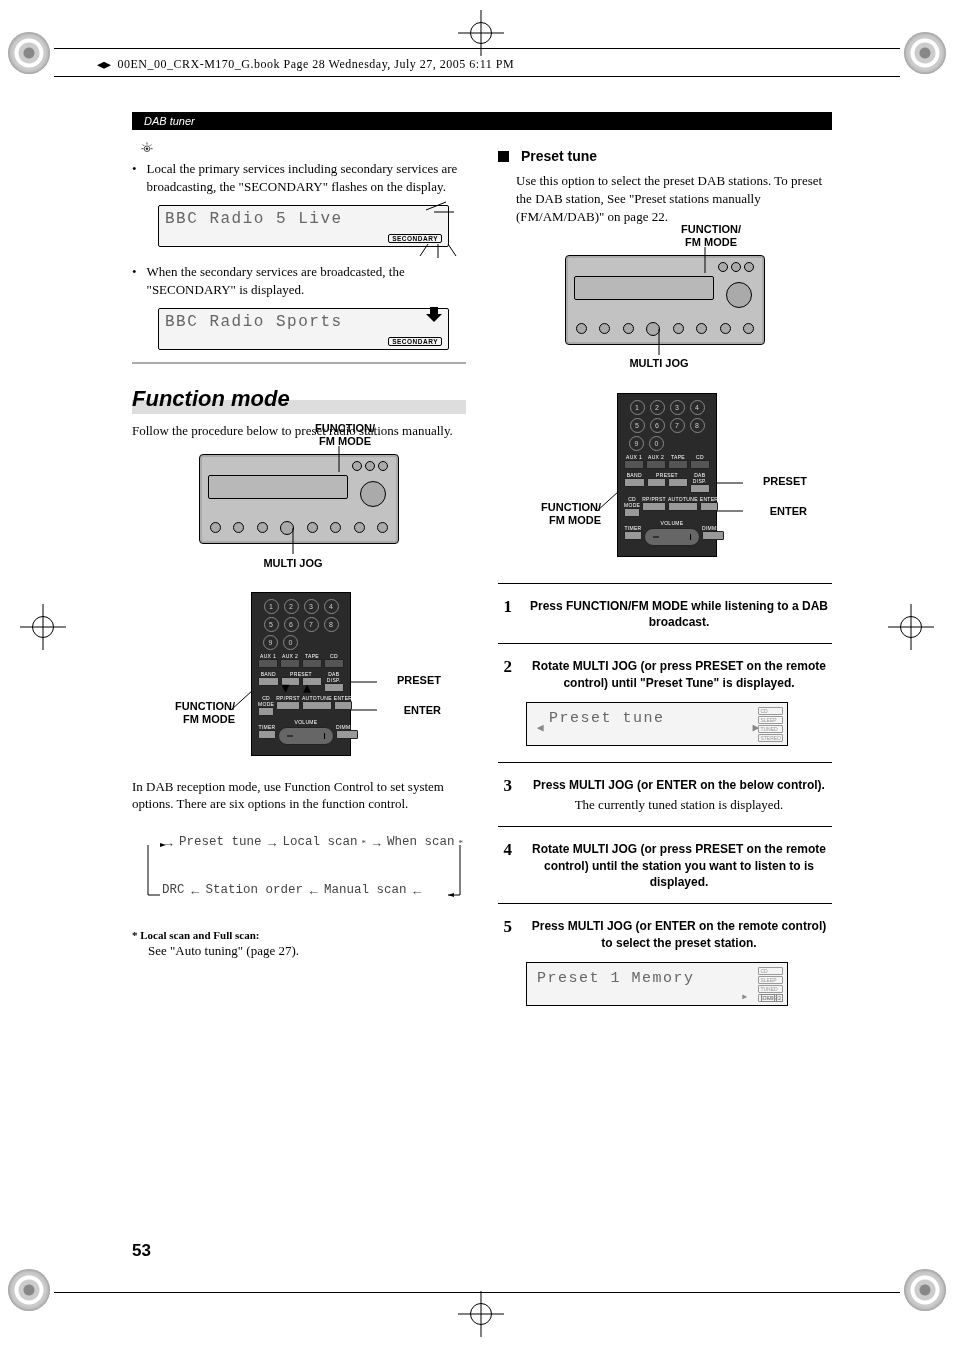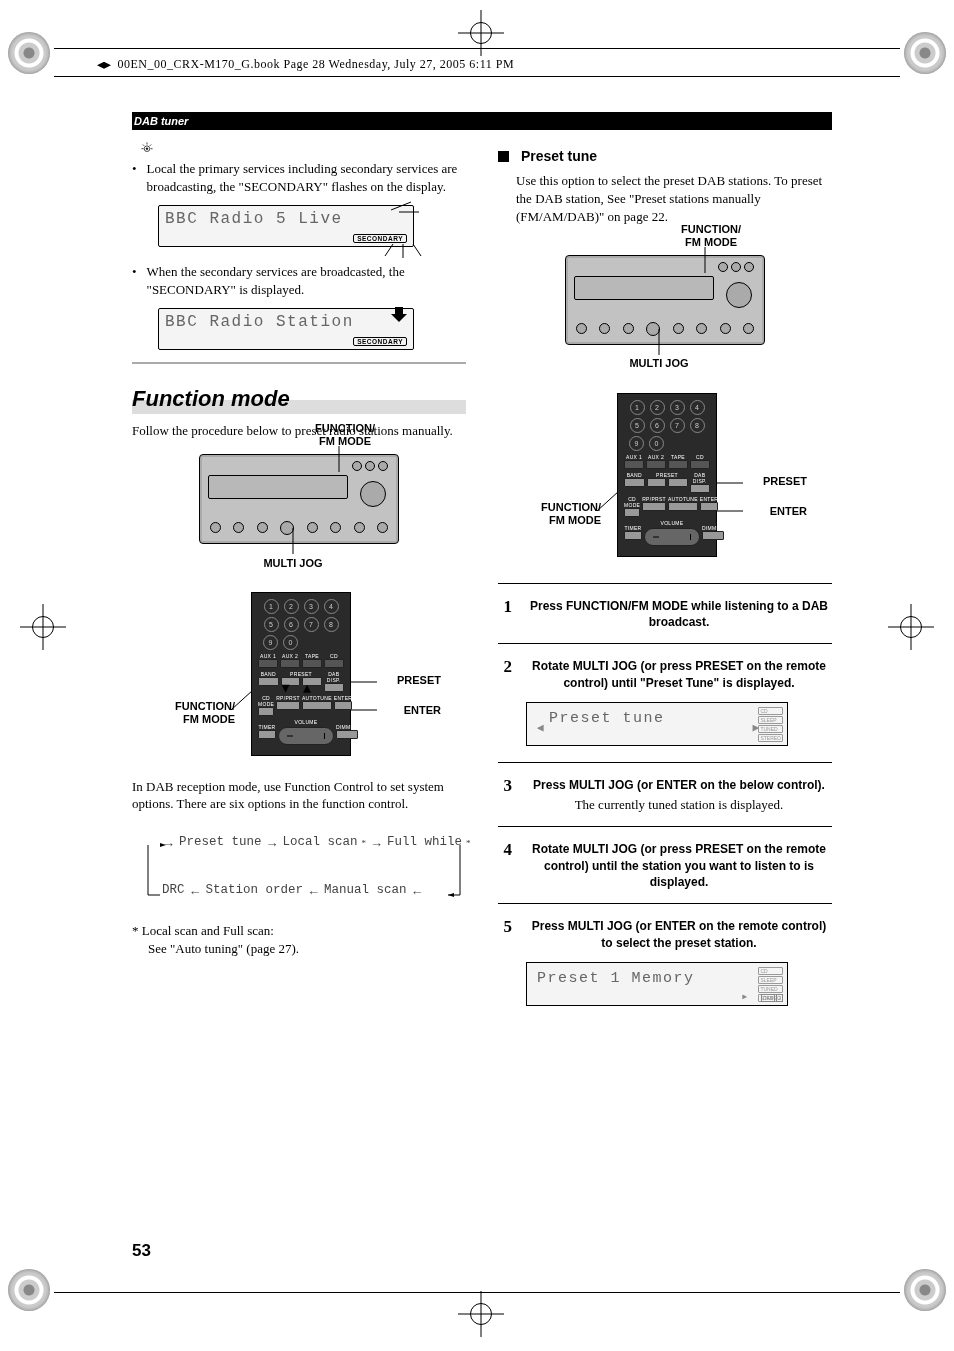--- a/index.html
+++ b/index.html
@@ -52,40 +52,40 @@
     left: 132px; top: 112px;
     width: 700px;
     height: 1120px;
     display: flex;
     gap: 32px;
   }
   .col { width: 334px; display: flex; flex-direction: column; }
   .section-hdr {
     background: #000; color: #fff;
     font-family: Arial, Helvetica, sans-serif;
-    font-weight: bold; font-style: italic;
+    font-weight: normal; font-style: italic;
     font-size: 11px;
-    padding: 3px 2px;
+    padding: 3px 12px;
     width: 700px;
     margin-bottom: 8px;
   }
   .note-indent { margin-left: 8px; }
   .tip-icon {
     display: inline-block;
     width: 14px; height: 14px;
     position: relative;
     margin-right: 4px;
     vertical-align: middle;
   }
   .tip-icon svg { width: 14px; height: 14px; display: block; }
   .bullet-row { display: flex; gap: 10px; margin-top: 4px; font-size: 13px; line-height: 1.35; }
   .bullet-dot { width: 6px; text-align: center; }
   .lcd {
     margin: 10px 0 12px 26px;
-    width: 256px; height: 42px;
+    width: 291px; height: 42px;
     border: 1.5px solid #000;
     background: #f4f4f4;
     position: relative;
     border-radius: 2px;
     padding: 4px 6px 2px 6px;
   }
   .lcd .dots { font-family: "Courier New", monospace; font-size: 16px; letter-spacing: 1.5px; color:#666; }
   .lcd .secondary {
     position: absolute; right: 6px; bottom: 3px;
     border: 1px solid #000; font-size: 6.5px; font-family: Arial, sans-serif;
@@ -169,21 +169,22 @@
     font-size: 12.5px;
     line-height: 1.9;
     color: #444;
     position: relative;
     height: 80px;
   }
   .flow-row { display:flex; align-items:center; gap:4px; white-space:nowrap;}
   .arr { font-family: Arial; font-size: 13px; }
   .star { font-family: "Times New Roman"; vertical-align: super; font-size:9px;}
   .sub-h {
-    font-family: "Times New Roman", serif; font-weight: normal; font-size: 13px;
+    font-family: "Times New Roman", serif; font-weight: bold; font-size: 11px;
+    margin-top: 6px;
   }
   .ref-p { font-size: 13px; margin-left: 16px; margin-top: 2px; }
   .pagenum {
     position: absolute; left: 132px; bottom: 90px;
     font-family: Arial, Helvetica, sans-serif;
     font-weight: bold; font-size: 17px;
   }
   .square-bullet {
     display:inline-block; width:11px; height:11px; background:#000;
     margin-right: 8px; vertical-align: middle; position:relative; top:-1px;
@@ -283,21 +284,21 @@
         <line x1="32" y1="44" x2="40" y2="56" class="callout-line"></line>
       </svg>
     </div>
 
     <div class="bullet-row">
       <div class="bullet-dot">•</div>
       <div>When the secondary services are broadcasted, the "SECONDARY" is displayed.</div>
     </div>
 
     <div class="lcd">
-      <div class="dots">BBC Radio Station</div>
+      <div class="dots">BBC Radio Sports</div>
       <div class="secondary">SECONDARY</div>
       <svg style="position:absolute; right:4px; top:-4px; width:18px; height:18px;">
         <polygon points="4,2 12,2 12,9 16,9 8,17 0,9 4,9" fill="#000"></polygon>
       </svg>
     </div>
 
     <div class="function-title-wrap">
       <div class="function-title">Function mode</div>
     </div>
     <div class="para">Follow the procedure below to preset radio stations manually.</div>
@@ -445,21 +446,21 @@
         <polygon points="20,8 26,10 20,12" fill="#000"></polygon>
         <polygon points="308,58 302,60 308,62" fill="#000" transform="translate(6,0)"></polygon>
       </svg>
       <div class="flow-row" style="position:absolute; left:22px; top:0;">
         <span class="arr">→</span>
         <span>Preset tune</span>
         <span class="arr">→</span>
         <span>Local scan</span>
           <span class="star">*</span>
         <span class="arr">→</span>
-        <span>Full while</span>
+        <span>When scan</span>
           <span class="star">*</span>
       </div>
       <div class="flow-row" style="position:absolute; left:22px; top:48px;">
         <span>DRC</span>
         <span class="arr">←</span>
         <span>Station order</span>
         <span class="arr">←</span>
         <span>Manual scan</span>
         <span class="arr">←</span>
       </div>

